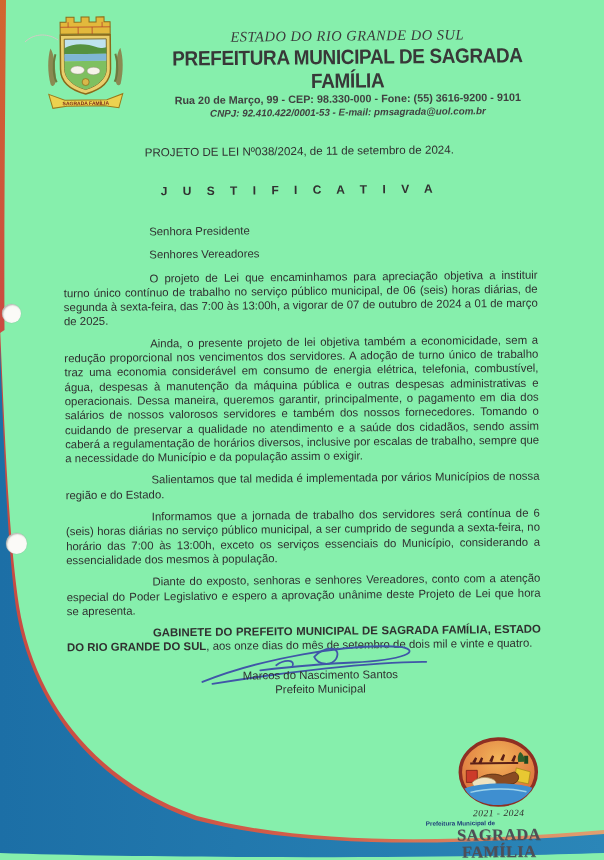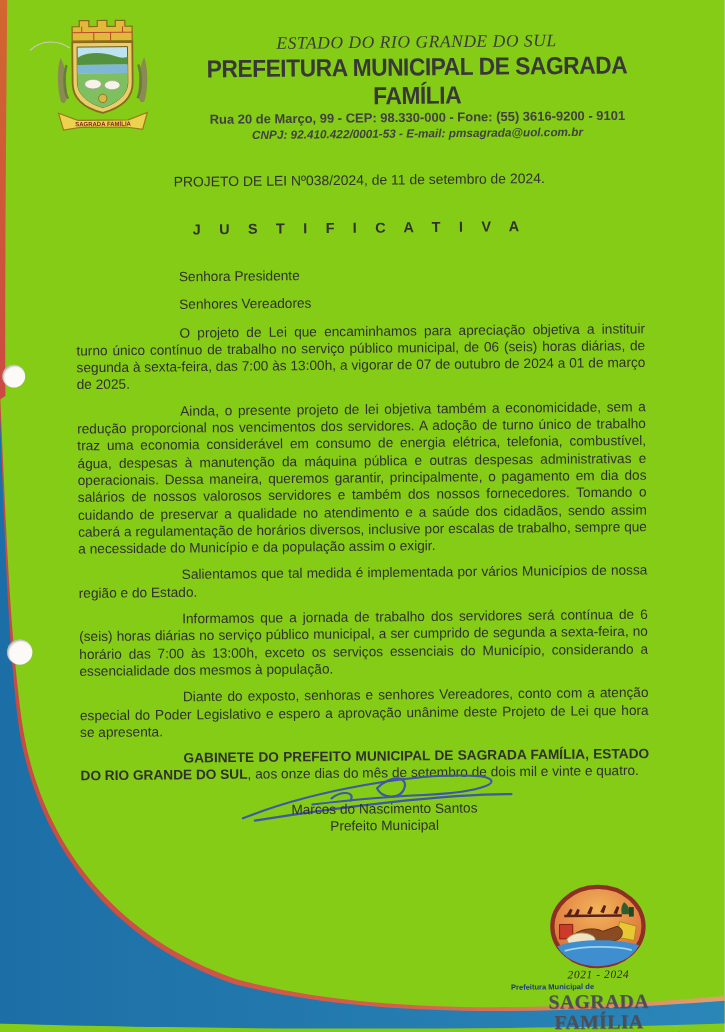--- a/index.html
+++ b/index.html
@@ -1,16 +1,16 @@
 <!DOCTYPE html>
 <html><head>
 <meta charset="utf-8">
 <style>
   html,body{margin:0;padding:0;background:#e8e6e2;}
-  #page{position:relative;width:604px;height:860px;background:#84cc16;overflow:hidden;
+  #page{position:relative;width:604px;height:860px;background:#86efac;overflow:hidden;
         font-family:"Liberation Sans", sans-serif;color:#333;}
   
   #edge-art{position:absolute;left:0;top:0;z-index:1;}
   
   .hole{position:absolute;background:#fbfaf7;border-radius:50%;z-index:3;
         box-shadow:inset 1px 1px 1.5px rgba(120,120,115,.55), 0 0 0 .5px rgba(160,160,155,.25);}
   #hole-1{left:2px;top:304px;width:19px;height:19px;}
   #hole-2{left:6px;top:533px;width:21px;height:21px;}
   
   #content{position:absolute;left:0;top:0;width:604px;height:860px;z-index:2;

